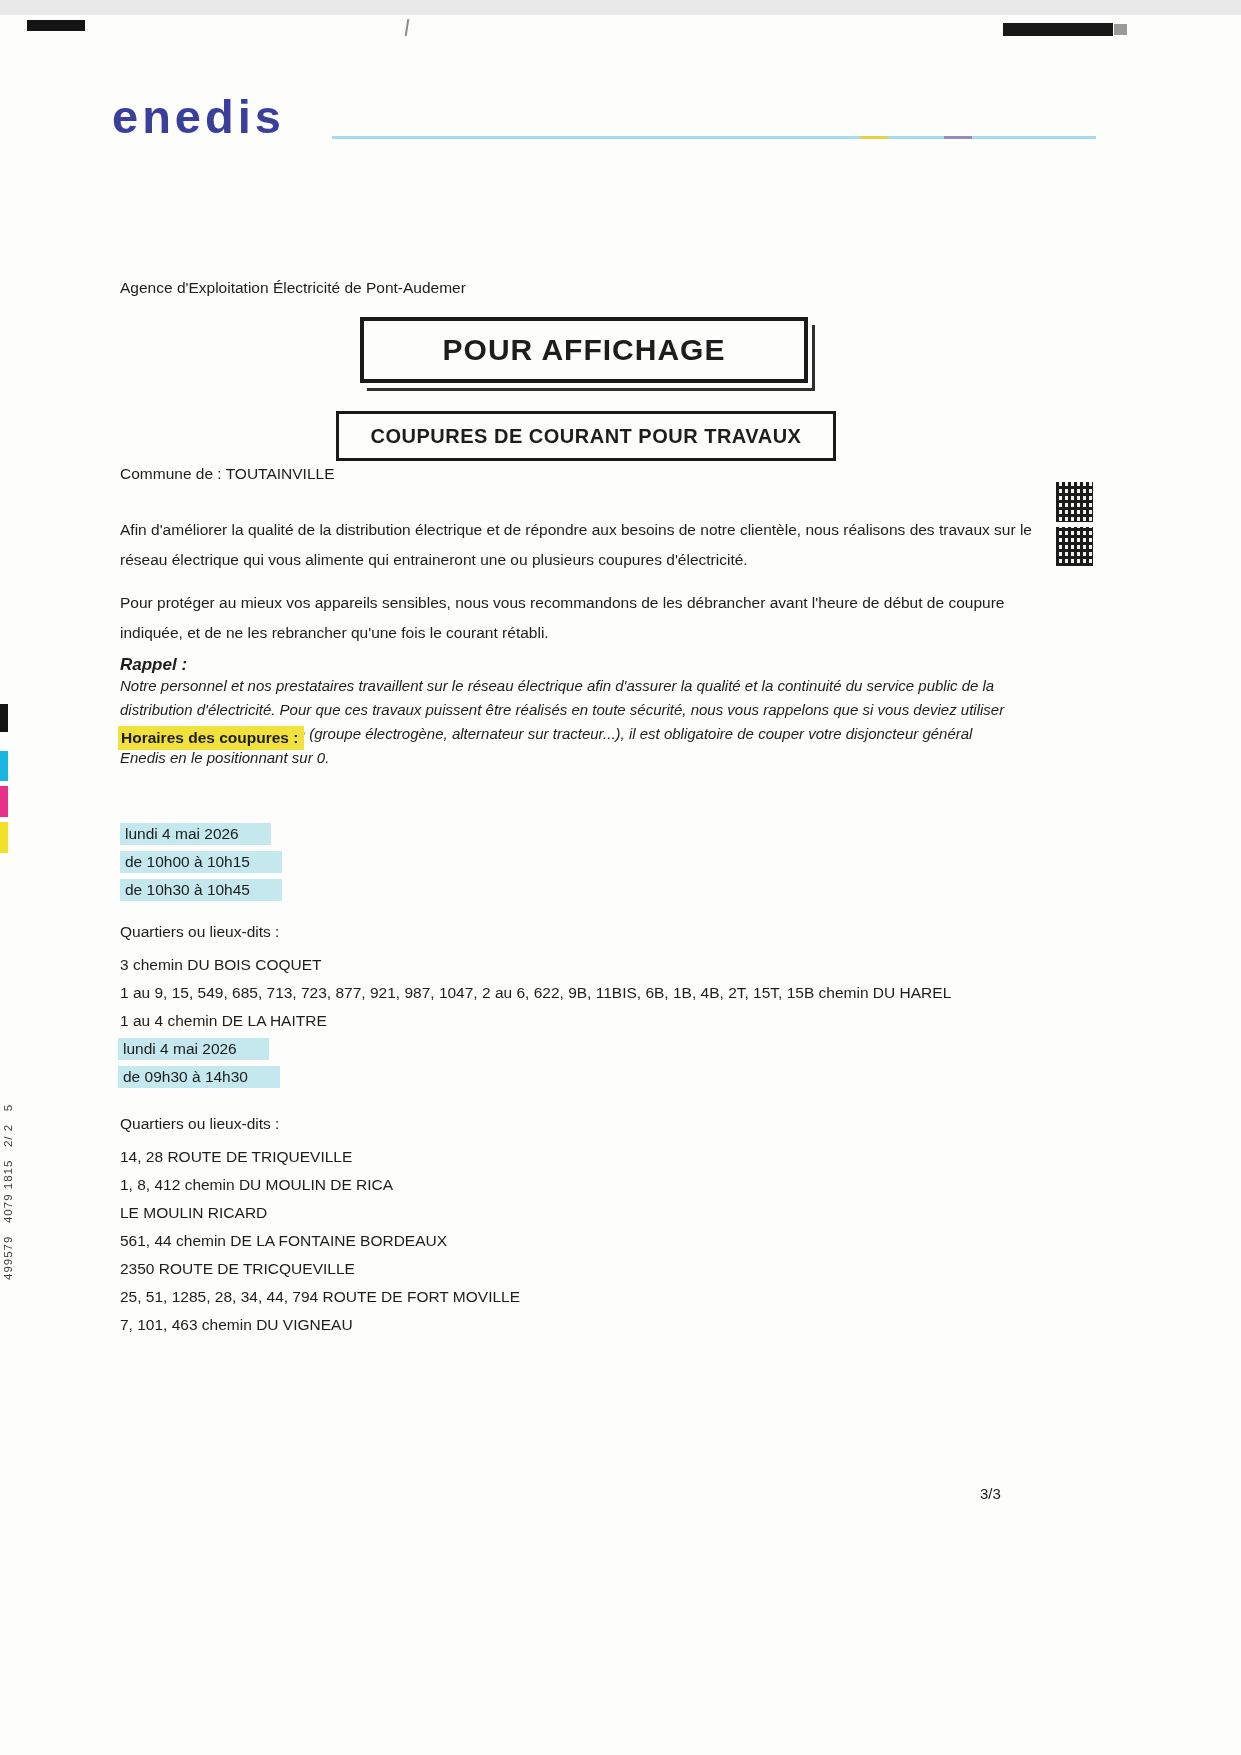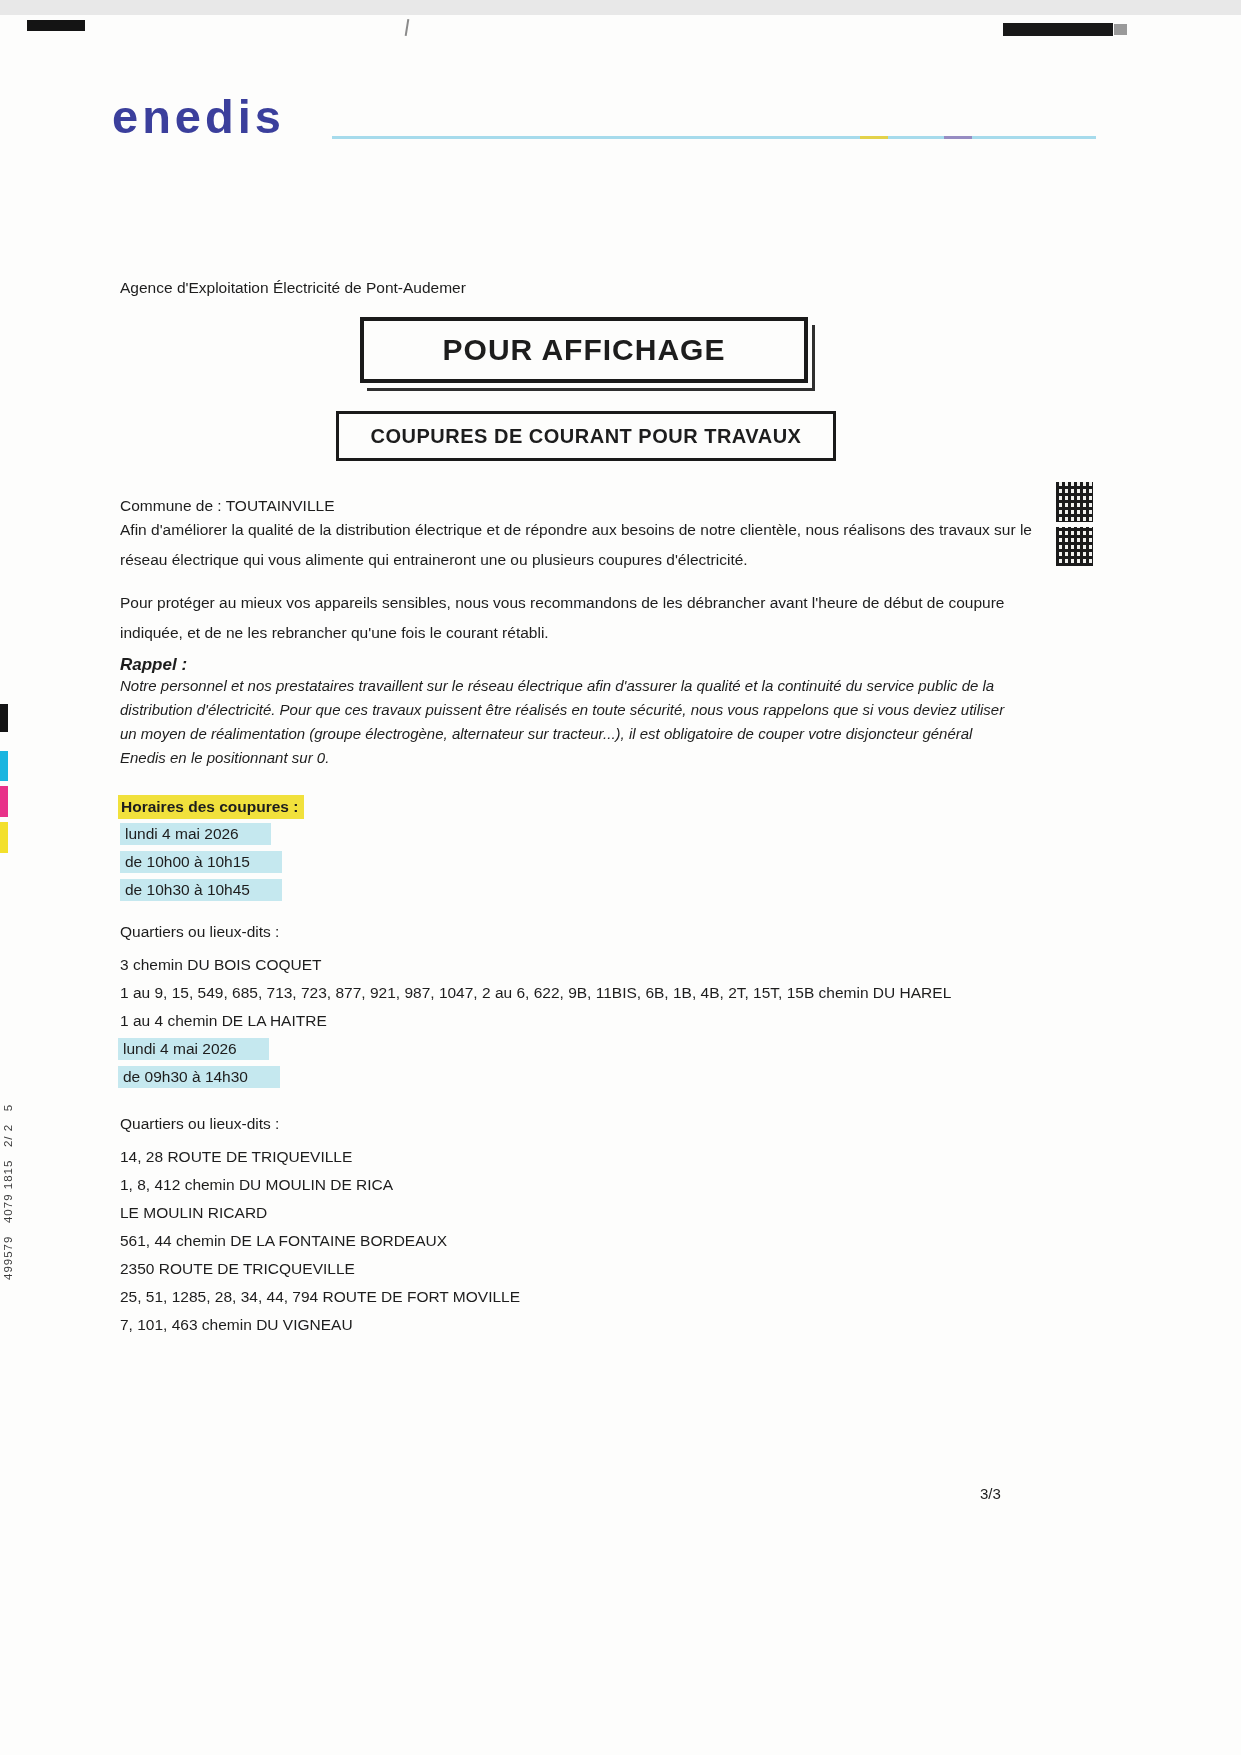--- a/index.html
+++ b/index.html
@@ -42,30 +42,30 @@
   }
   .title-box span { font-size:30px; font-weight:700; letter-spacing:1px; }
 
   .subtitle-box {
     left:336px; top:396px; width:494px; height:44px;
     border:3px solid #1a1a1a; background:#fdfdfc;
     display:flex; align-items:center; justify-content:center;
   }
   .subtitle-box span { font-size:20px; font-weight:700; letter-spacing:0.5px; }
 
-  .commune { left:120px; top:482px; font-size:15.5px; }
+  .commune { left:120px; top:450px; font-size:15.5px; }
 
   .para { left:120px; width:912px; font-size:15.5px; line-height:30px; }
   .para-intro { top:500px; }
   .para-advice { top:573px; }
 
   .rappel-label { left:120px; top:640px; font-size:17px; font-style:italic; font-weight:700; }
   .rappel-text { left:120px; top:659px; width:895px; font-size:15px; font-style:italic; line-height:24px; }
 
-  .horaires-wrap { left:118px; top:783px;text-align:right; }
+  .horaires-wrap { left:118px; top:714px;text-align:right; }
   .hl-yellow { background:#f1e13c; font-weight:700; font-size:15.5px; padding:3px 6px 4px 3px; }
   .hl-blue { background:#c5e8ef; font-size:15.5px; padding:2px 32px 3px 5px; }
 
   .rowblock { left:120px; }
   .row { height:28px; line-height:28px; font-size:15.5px; white-space:nowrap; }
   .block-times1 { top:805px; }
   .quartiers1 { left:120px; top:908px; font-size:15.5px; }
   .block-addr1 { top:936px; }
   .block-times2 { top:1020px; left:118px; }
   .quartiers2 { left:120px; top:1100px; font-size:15.5px; }

